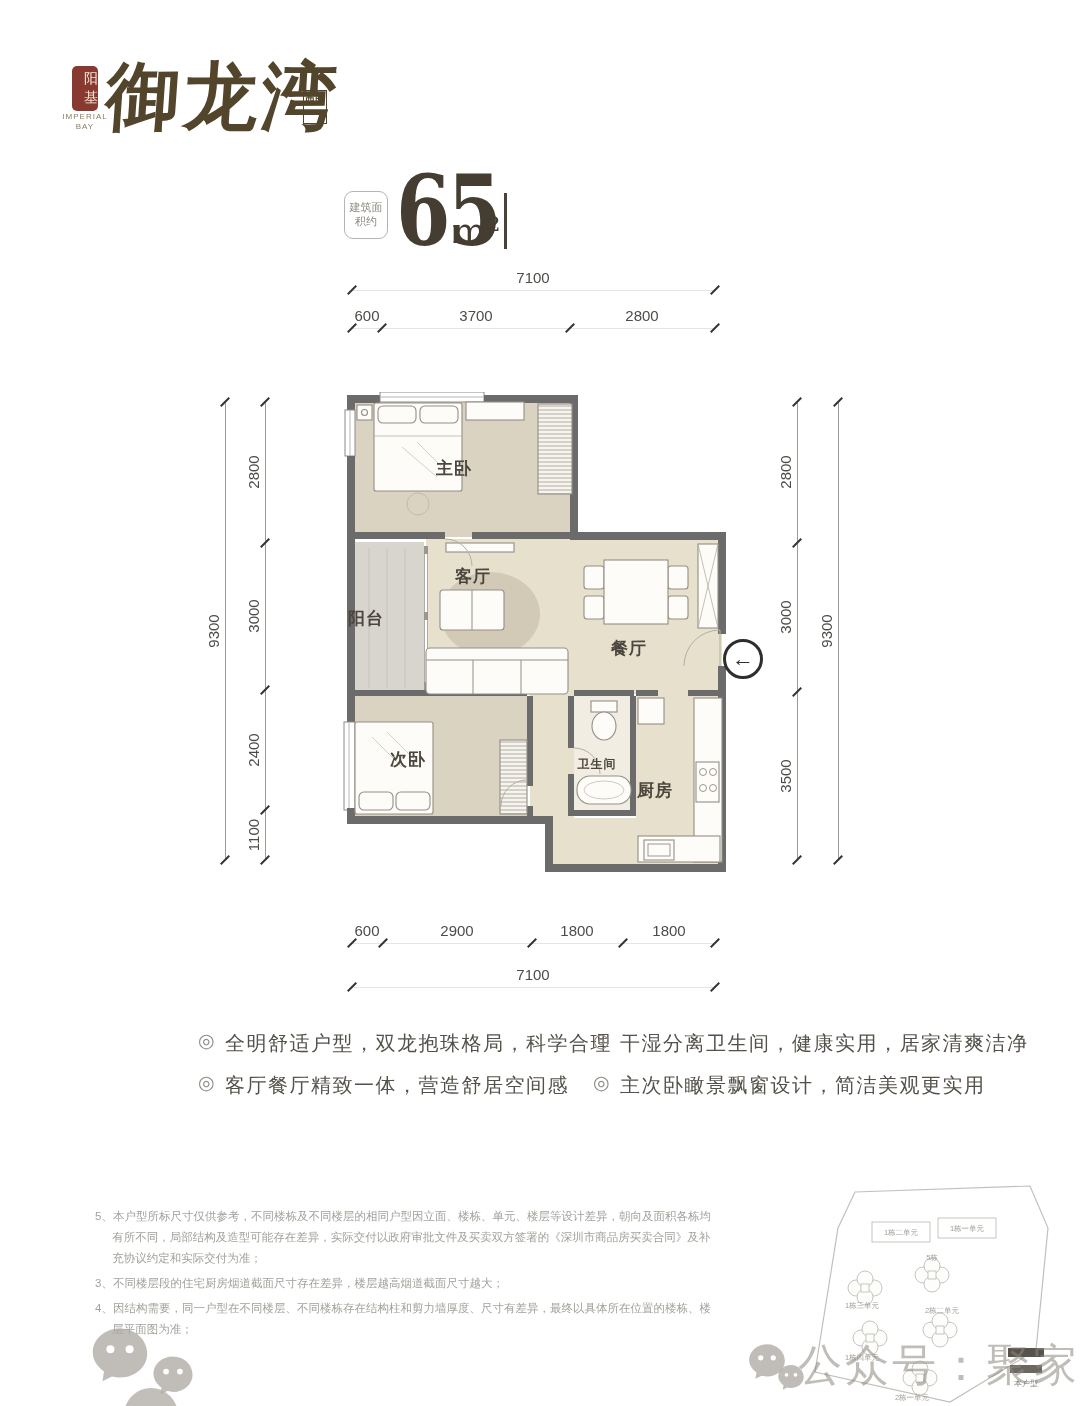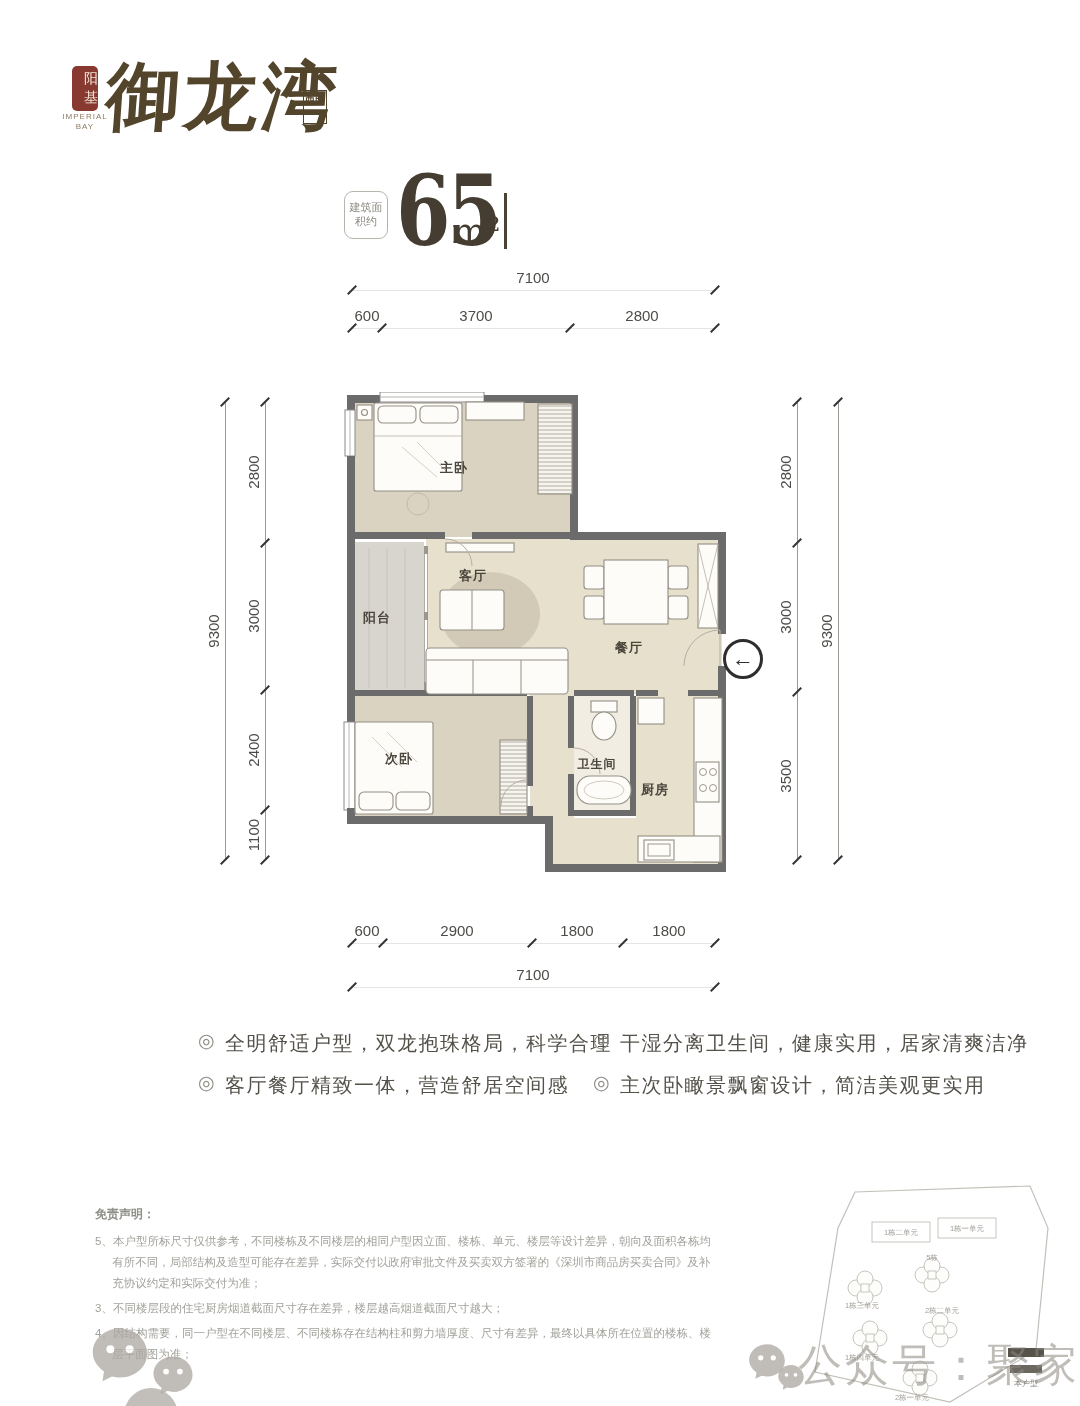--- a/index.html
+++ b/index.html
@@ -38,21 +38,21 @@
   .dim-h{position:absolute;height:1px;background:#e5e5e5;}
   .dim-v{position:absolute;width:1px;background:#9d9a94;}
   .hlabel{position:absolute;top:-21px;transform:translateX(-50%);font-size:15px;
         color:#4c4c48;white-space:nowrap;}
   .vlabel{position:absolute;left:-12px;transform:translate(-50%,-50%) rotate(-90deg);
         font-size:15px;color:#4c4c48;white-space:nowrap;}
   .tkh{position:absolute;width:12px;height:2px;background:#333;top:-1px;
         transform:translateX(-50%) rotate(-45deg);}
   .tkv{position:absolute;width:12px;height:2px;background:#333;left:-6px;
         transform:translateY(-50%) rotate(-45deg);}
-  .room-label{position:absolute;transform:translate(-50%,-50%);font-size:13px;
+  .room-label{position:absolute;transform:translate(-50%,-50%);font-size:17px;
         font-weight:600;color:#4b463d;letter-spacing:1px;white-space:nowrap;}
   .entry{left:503px;top:374px;width:34px;height:34px;border:3px solid #2e2e2e;
         border-radius:50%;background:#fff;display:flex;align-items:center;
         justify-content:center;font-size:22px;font-weight:700;color:#2e2e2e;}
 
   
   .feature{position:absolute;display:flex;align-items:flex-start;font-size:20px;
         color:#54514a;letter-spacing:1.5px;white-space:nowrap;}
   .feature .bullet{color:#8f8c86;margin-right:9px;font-size:19px;line-height:1.2;}
 
@@ -284,23 +284,23 @@
         <path d="M103,147 A27,27 0 0 1 130,174"></path>
         <path d="M185,388 A26,26 0 0 0 159,414"></path>
         <path d="M232,356 A26,26 0 0 1 258,382"></path>
         <path d="M378,238 A36,36 0 0 0 342,274"></path>
         <line x1="378" y1="238" x2="378" y2="274"></line>
       </g>
     </svg>
 
     <span class="room-label" style="left:234px;top:203px;">主卧</span>
     <span class="room-label" style="left:253px;top:311px;">客厅</span>
-    <span class="room-label" style="left:157px;top:353px;text-align:right;">阳台</span>
+    <span class="room-label" style="left:146px;top:353px;text-align:right;">阳台</span>
     <span class="room-label" style="left:409px;top:383px;">餐厅</span>
-    <span class="room-label" style="left:179px;top:494px;text-align:right;">次卧</span>
+    <span class="room-label" style="left:188px;top:494px;text-align:right;">次卧</span>
     <span class="room-label" style="left:377px;top:499px;font-size:12px;">卫生间</span>
     <span class="room-label" style="left:435px;top:525px;">厨房</span>
 
     <div class="abs entry">←</div>
   </div>
 
   <div class="feature" style="left:198px;top:1030px;">
     <span class="bullet">◎</span>
     <span>全明舒适户型，双龙抱珠格局，科学合理</span>
   </div>
@@ -311,21 +311,20 @@
   <div class="feature" style="left:593px;top:1030px;">
     <span class="bullet">◎</span>
     <span>干湿分离卫生间，健康实用，居家清爽洁净</span>
   </div>
   <div class="feature" style="left:593px;top:1072px;">
     <span class="bullet">◎</span>
     <span>主次卧瞰景飘窗设计，简洁美观更实用</span>
   </div>
 
   <div class="abs disclaimer">
-    <h4>免责声明：</h4>
     <p>5、本户型所标尺寸仅供参考，不同楼栋及不同楼层的相同户型因立面、楼栋、单元、楼层等设计差异，朝向及面积各栋均有所不同，局部结构及造型可能存在差异，实际交付以政府审批文件及买卖双方签署的《深圳市商品房买卖合同》及补充协议约定和实际交付为准；</p>
     <p>3、不同楼层段的住宅厨房烟道截面尺寸存在差异，楼层越高烟道截面尺寸越大；</p>
     <p>4、因结构需要，同一户型在不同楼层、不同楼栋存在结构柱和剪力墙厚度、尺寸有差异，最终以具体所在位置的楼栋、楼层平面图为准；</p>
 
   </div>
 
   <div class="abs siteplan">
     <svg width="270" height="226" viewBox="0 0 270 226">
       <defs>
         <g id="bcluster" stroke="#c8c5bf" fill="#fdfdfb" stroke-width="1">

